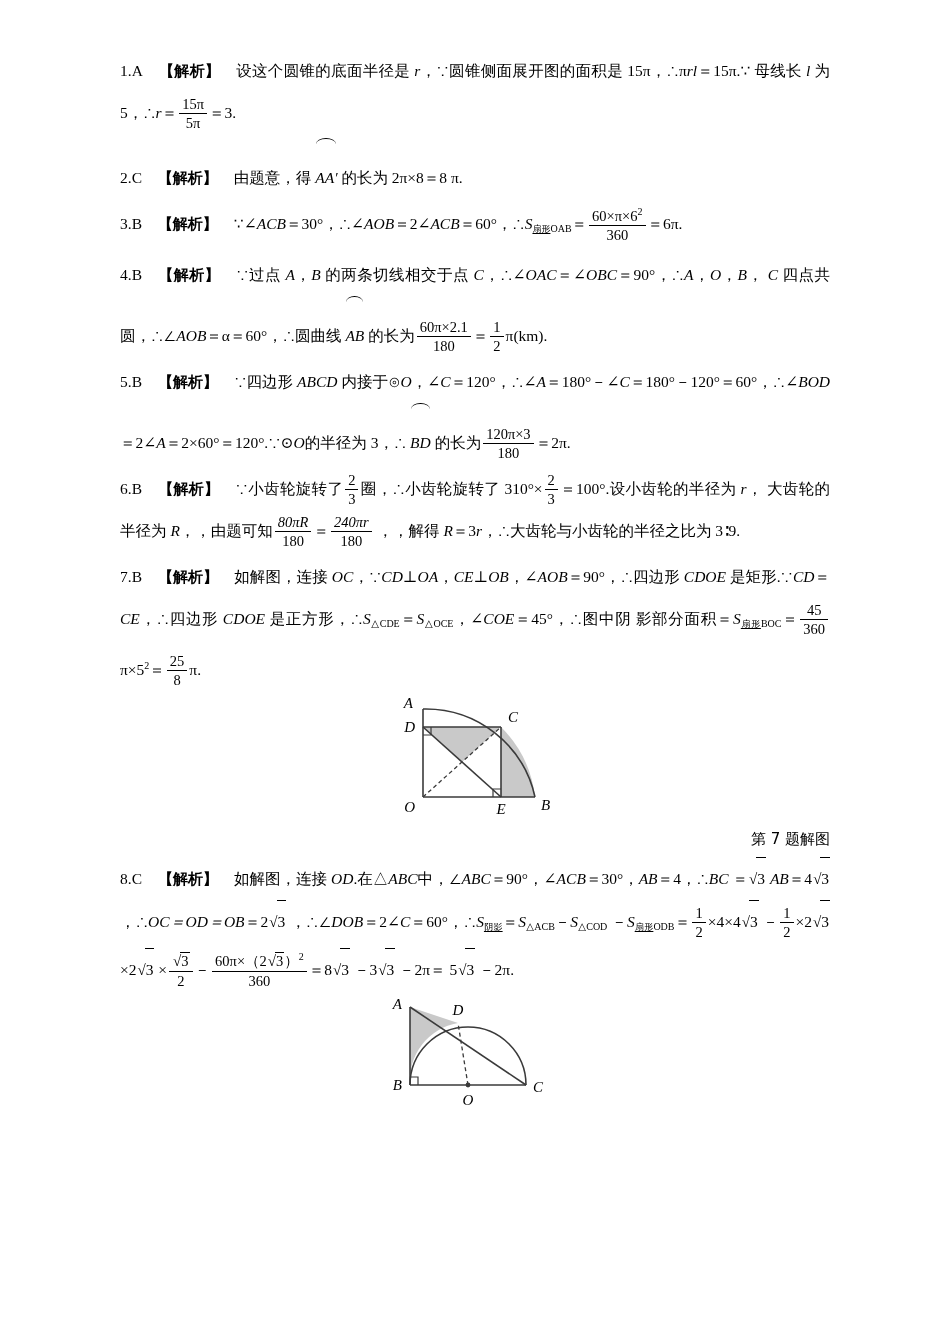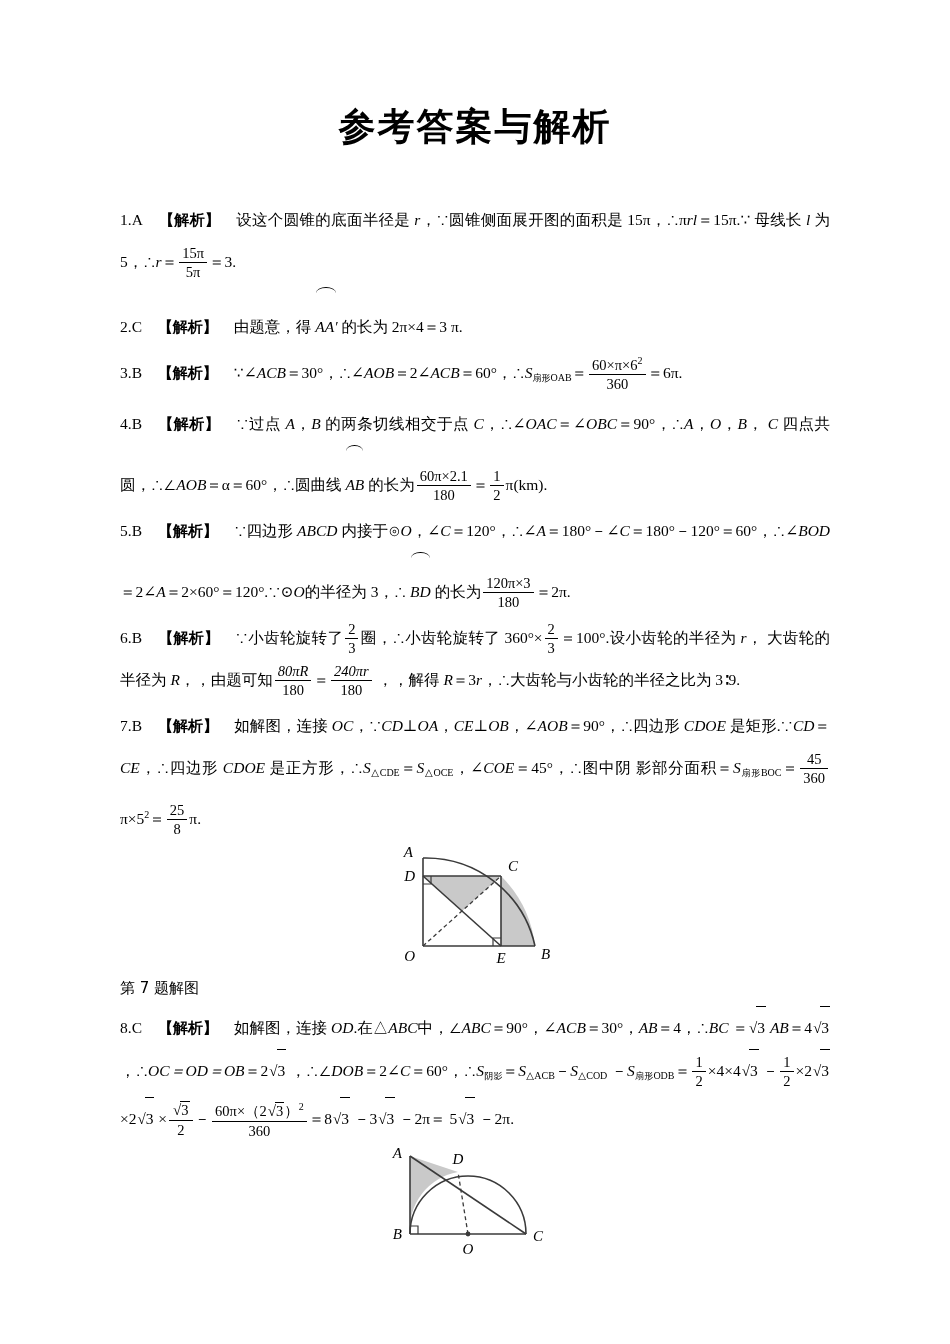--- a/index.html
+++ b/index.html
@@ -76,20 +76,21 @@
   }
   .frac .d {
     display: block;
     padding: 1px 3px 0 3px;
     white-space: nowrap;
   }
   .sub {
     font-size: 9px;
     vertical-align: -3px;
     font-style: normal;
+    text-decoration: underline;
   }
   .subi {
     font-size: 10px;
     vertical-align: -3px;
   }
   .sup {
     font-size: 10px;
     vertical-align: 6px;
   }
   .arcover {
@@ -120,55 +121,54 @@
     display: inline-block;
     border-top: 1.1px solid #000;
     padding: 0 1px;
     margin-left: -1px;
   }
   .figwrap {
     text-align: center;
     margin: 6px 0 2px 0;
   }
   .figcap {
-    text-align: left;
+    text-align: right;
     font-family: "DejaVu Sans", "Liberation Sans", sans-serif;
     font-size: 15px;
     margin-top: 4px;
     margin-bottom: 8px;
   }
   svg { display: inline-block; }
   .lbl {
     font-family: "Liberation Serif", serif;
     font-style: italic;
     font-size: 15px;
   }
 </style>
 </head>
 <body>
 
 <div class="page">
 
-  <div class="doc-title">参考答案与解析</div>
 
   <div class="solutions">
 
     <div class="sol">
       <span class="num">1.</span><span class="num">A</span>
       <span class="tag">【解析】</span><span class="cn">设这个圆锥的底面半径是</span>
       <i>r</i><span class="cn">，∵圆锥侧面展开图的面积是</span>
       <span>15π</span><span class="cn">，∴π</span><i>rl</i><span>＝15π.∵</span>
       <span class="cn">母线长</span> <i>l</i> <span class="cn">为 5，∴</span><i>r</i><span>＝</span><span class="frac"><span class="n">15π</span><span class="d">5π</span></span><span>＝3.</span>
     </div>
 
     <div class="sol">
       <span class="num">2.</span><span class="num">C</span>
       <span class="tag">【解析】</span><span class="cn">由题意，得</span>
       <span class="arcover">AA′</span>
-      <span class="cn">的长为 2π×4＝3 π.</span>
+      <span class="cn">的长为 2π×8＝8 π.</span>
     </div>
 
     <div class="sol">
       <span class="num">3.</span><span class="num">B</span>
       <span class="tag">【解析】</span><span>∵∠</span><i>ACB</i><span>＝30°，∴∠</span><i>AOB</i><span>＝2∠</span><i>ACB</i><span>＝60°，∴</span><i>S</i><span class="sub">扇形</span><span class="subi">OAB</span><span>＝</span><span class="frac"><span class="n"><span>60×π×6</span><span class="sup">2</span></span><span class="d">360</span></span><span>＝6π.</span>
     </div>
 
     <div class="sol">
       <span class="num">4.</span><span class="num">B</span>
       <span class="tag">【解析】</span><span class="cn">∵过点</span>
@@ -185,21 +185,21 @@
       <span class="num">5.</span><span class="num">B</span>
       <span class="tag">【解析】</span><span class="cn">∵四边形</span>
       <i>ABCD</i>
       <span class="cn">内接于⊙</span><i>O</i><span>，∠</span><i>C</i><span>＝120°，∴∠</span><i>A</i><span>＝180°－∠</span><i>C</i><span>＝180°－120°</span><span>＝60°，∴∠</span><i>BOD</i><span>＝2∠</span><i>A</i><span>＝2×60°＝120°.∵⊙</span><i>O</i><span class="cn">的半径为 3，∴</span>
       <span class="arcover">BD</span>
       <span class="cn">的长为</span><span class="frac"><span class="n">120π×3</span><span class="d">180</span></span><span>＝2π.</span>
     </div>
 
     <div class="sol">
       <span class="num">6.</span><span class="num">B</span>
-      <span class="tag">【解析】</span><span class="cn">∵小齿轮旋转了</span><span class="frac"><span class="n">2</span><span class="d">3</span></span><span class="cn">圈，∴小齿轮旋转了 360°×</span><span class="frac"><span class="n">2</span><span class="d">3</span></span><span class="cn">＝100°.设小齿轮的半径为</span>
+      <span class="tag">【解析】</span><span class="cn">∵小齿轮旋转了</span><span class="frac"><span class="n">2</span><span class="d">3</span></span><span class="cn">圈，∴小齿轮旋转了 310°×</span><span class="frac"><span class="n">2</span><span class="d">3</span></span><span class="cn">＝100°.设小齿轮的半径为</span>
       <i>r</i><span>，</span>
       <span class="cn">大齿轮的半径为</span>
       <i>R</i><span class="cn">，</span><span class="cn">，由题可知</span><span class="frac"><span class="n"><i>80πR</i></span><span class="d">180</span></span><span>＝</span><span class="frac"><span class="n"><i>240πr</i></span><span class="d">180</span></span>
       <span class="cn">，</span><span class="cn">，解得</span>
       <i>R</i><span>＝3</span><i>r</i><span class="cn">，∴大齿轮与小齿轮的半径之比</span><span class="cn">为 3∶9.</span>
     </div>
 
     <div class="sol">
       <span class="num">7.</span><span class="num">B</span>
       <span class="tag">【解析】</span><span class="cn">如解图，连接</span>

